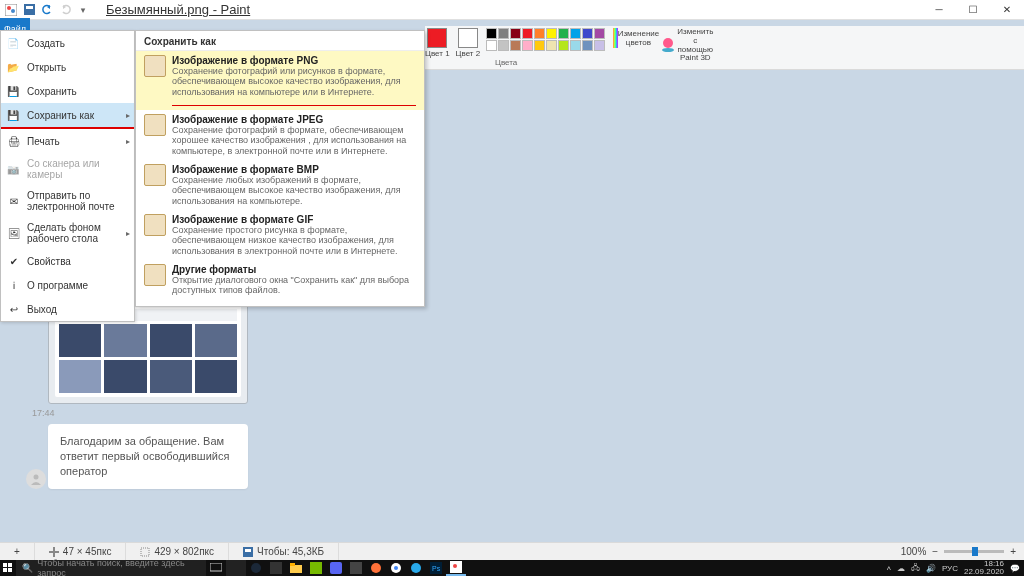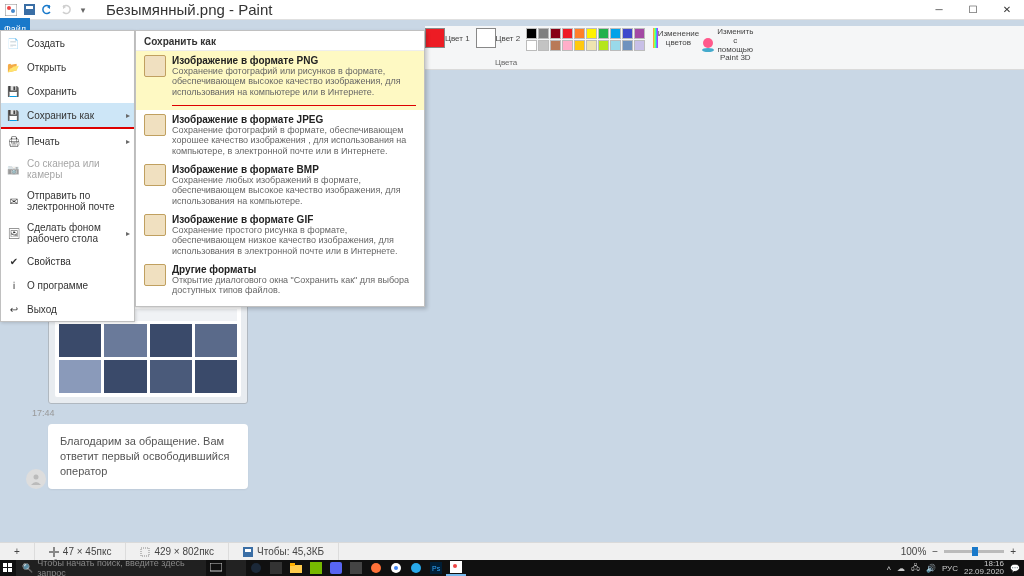--- a/index.html
+++ b/index.html
@@ -2,30 +2,30 @@
 <html><head>
 <meta charset="utf-8">
 <style>
 * { margin: 0; padding: 0; box-sizing: border-box; font-family: "Segoe UI", Tahoma, sans-serif; }
 body { width: 1024px; height: 576px; overflow: hidden; background: #c9d7e5; position: relative; font-size: 10px; }
 
 
 .titlebar { height: 20px; background: #fff; display: flex; align-items: center; border-bottom: 1px solid #e0e0e0; }
 .titlebar .ql { display: flex; align-items: center; gap: 4px; padding: 0 4px; }
 .titlebar .ql span { width: 14px; height: 14px; display: inline-flex; align-items: center; justify-content: center; }
-.titlebar .title { margin-left: 12px; font-size: 15px; color: #333; }
+.titlebar .title { margin-left: 12px; font-size: 13px; color: #333; text-decoration: underline; }
 .titlebar .wincontrols { margin-left: auto; display: flex; }
 .titlebar .wincontrols div { width: 34px; height: 20px; display: flex; align-items: center; justify-content: center; font-size: 10px; color: #333; }
 
 
 .filetab { position: absolute; top: 18px; left: 0; width: 30px; height: 22px; background: #1979ca; color: #fff; font-size: 9px; display: flex; align-items: center; justify-content: center; z-index: 5; }
 
 
 .ribbon-right { position: absolute; top: 26px; left: 425px; right: 0; height: 44px; background: #f5f6f7; border-bottom: 1px solid #dadada; display: flex; align-items: flex-start; padding-top: 2px; }
-.swatch-block { display: flex; align-items: center; margin-right: 6px; }
+.swatch-block { display: flex; flex-direction: column; align-items: center; margin-right: 6px; }
 .big-swatch { width: 20px; height: 20px; border: 1px solid #888; }
 .swatch-label { font-size: 8px; color: #444; margin-top: 1px; }
 .palette { display: grid; grid-template-columns: repeat(10, 11px); grid-template-rows: repeat(2, 11px); gap: 1px; }
 .palette div { width: 11px; height: 11px; border: 1px solid #bbb; }
 .ribbon-btn { display: flex; flex-direction: row; align-items: center; width: 46px; font-size: 8px; color: #444; text-align: center; line-height: 1.1; }
 .ribbon-btn .ico { width: 20px; height: 20px; border: 1px solid #ccc; margin-bottom: 1px; display:flex; align-items:center; justify-content:center;}
 .colors-caption { position:absolute; top:58px; left:495px; font-size:8px; color:#666;}
 
 
 .filemenu { position: absolute; top: 30px; left: 0; width: 135px; background: #fff; border: 1px solid #c0c0c0; box-shadow: 1px 1px 3px rgba(0,0,0,0.15); z-index: 6; }

